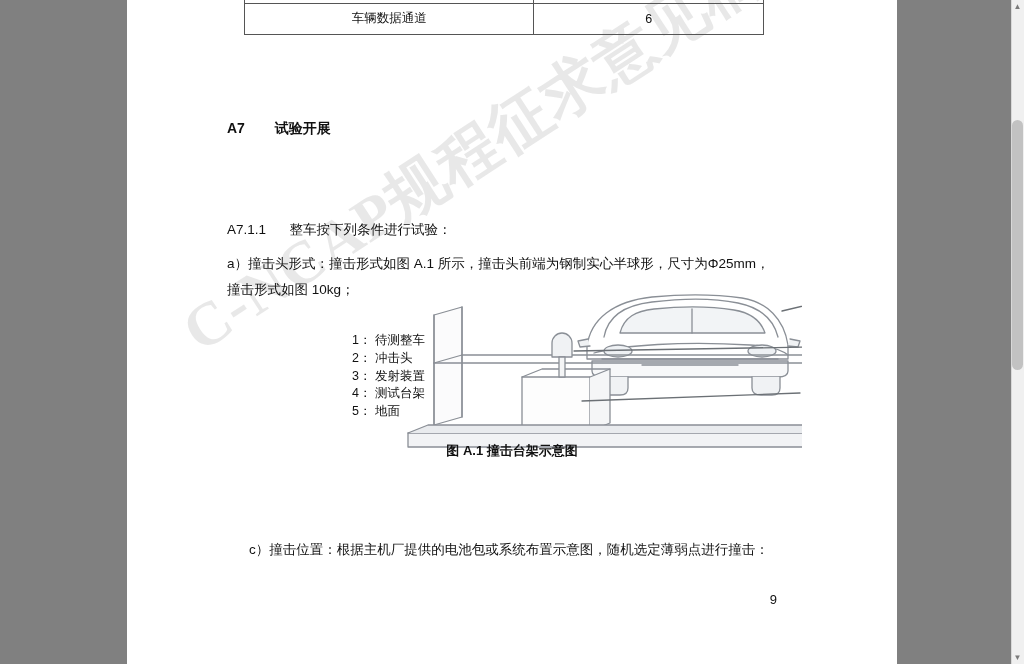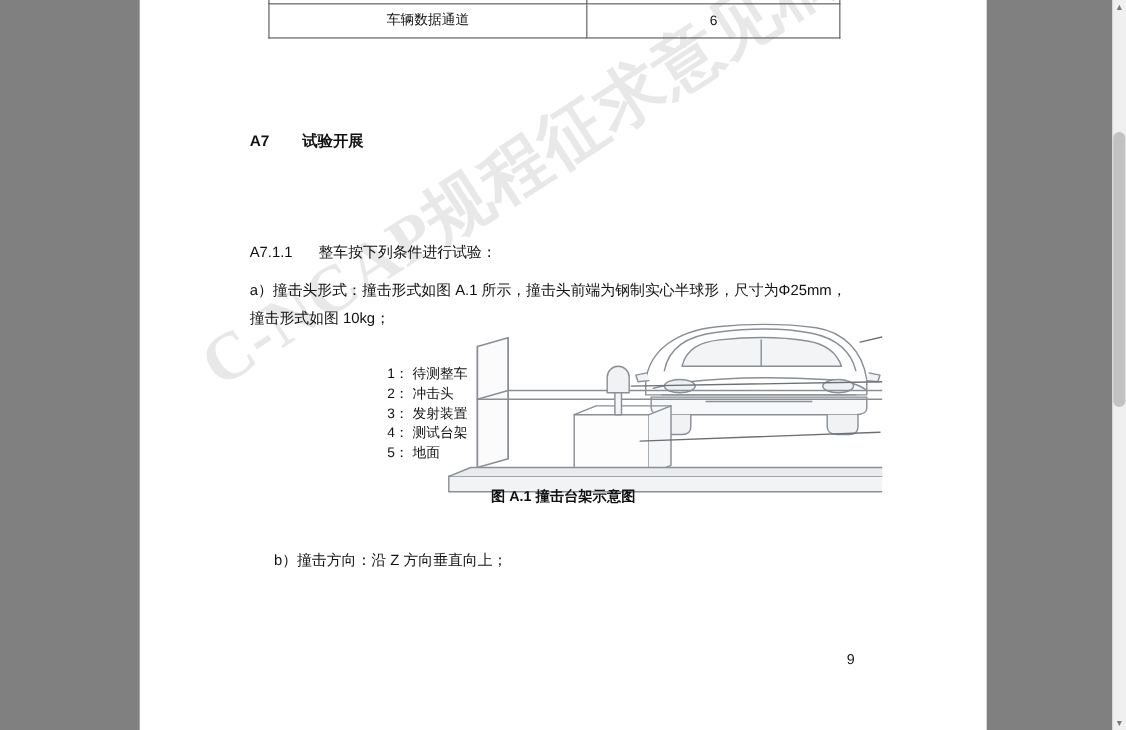--- a/index.html
+++ b/index.html
@@ -238,21 +238,21 @@
           <text x="590" y="84">2</text>
           <text x="582" y="130">3</text>
           <text x="668" y="52">4</text>
           <text x="684" y="140">5</text>
         </g>
       </svg>
     </div>
 
     <div id="fig-caption">图 A.1 撞击台架示意图</div>
 
-    <div class="body-text" style="left:122px; top:528px;">b）撞击方向：沿 Z 方向垂直向上；</div>
+    <div class="body-text" style="left:122px; top:568px;">c）撞击位置：根据主机厂提供的电池包或系统布置示意图，随机选定薄弱点进行撞击：</div>
 
     <div id="page-number">9</div>
   </div>
 
   <div id="scrollbar-track">
     <div id="scroll-up">▲</div>
     <div id="scrollbar-thumb"></div>
     <div id="scroll-down">▼</div>
   </div>
 </div>

